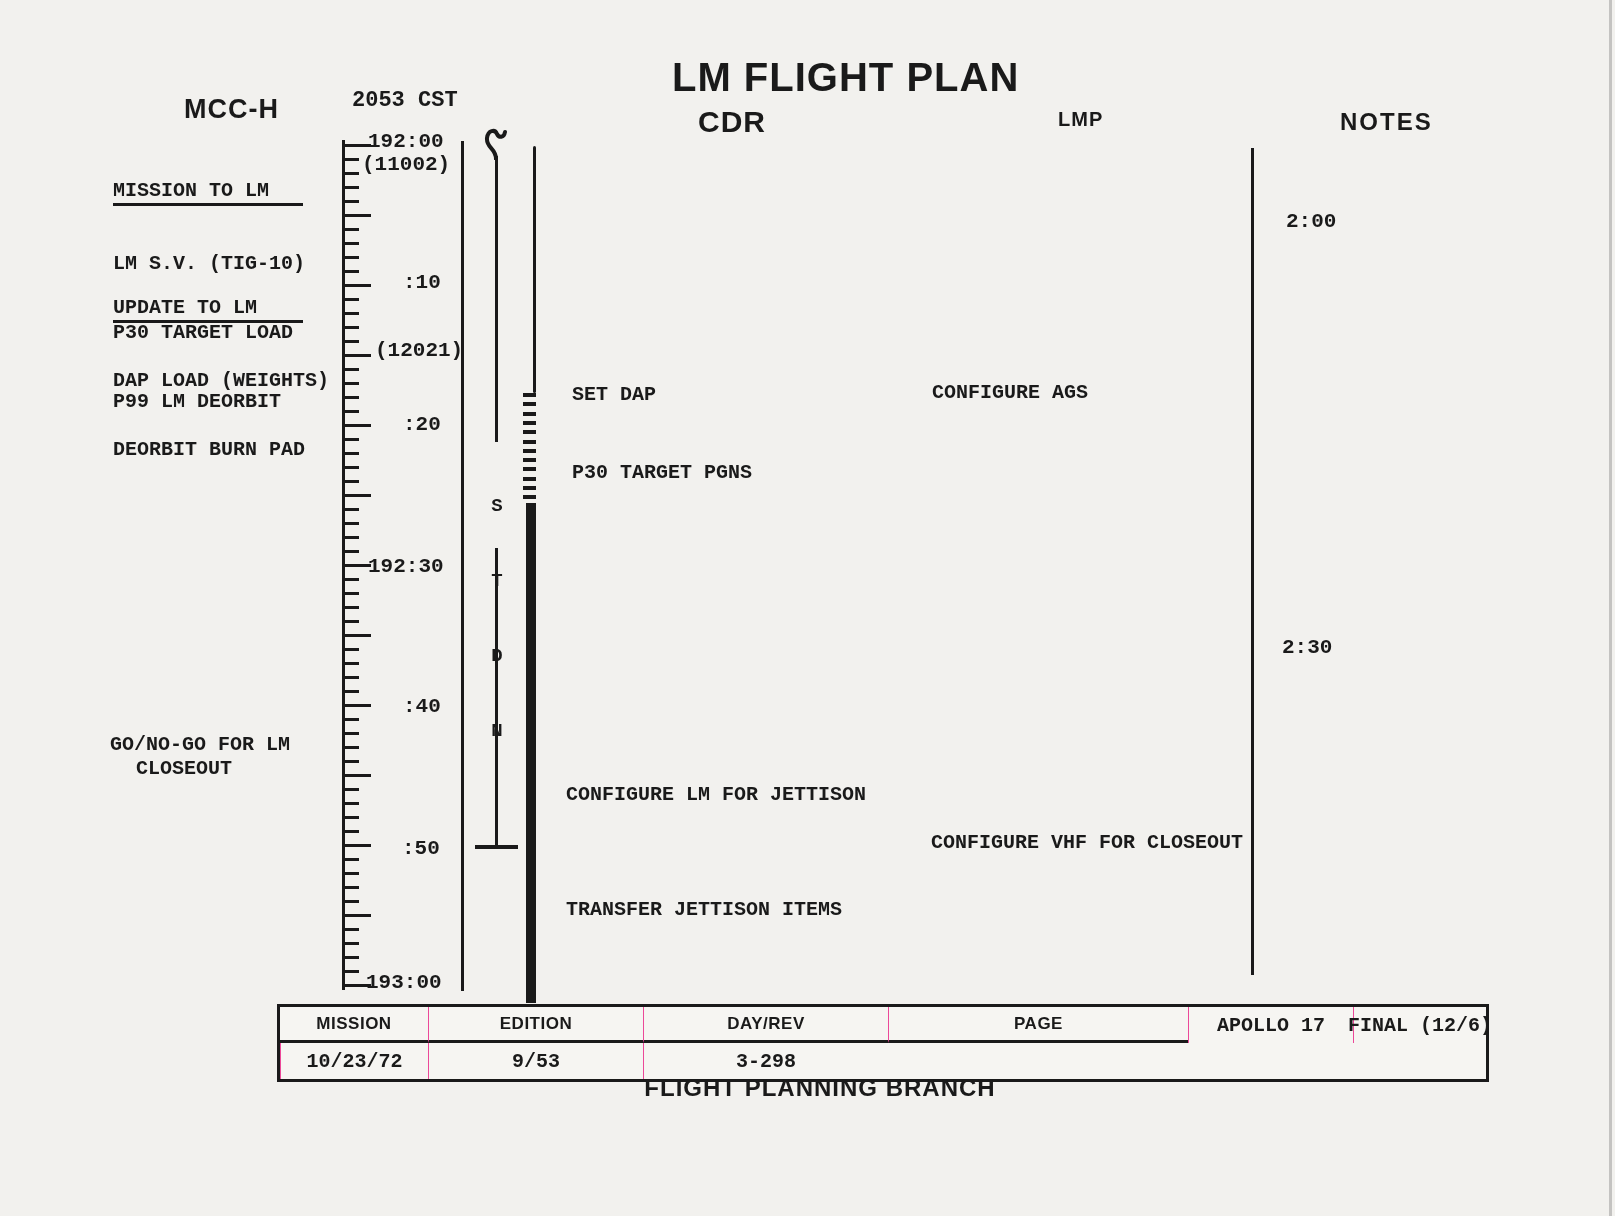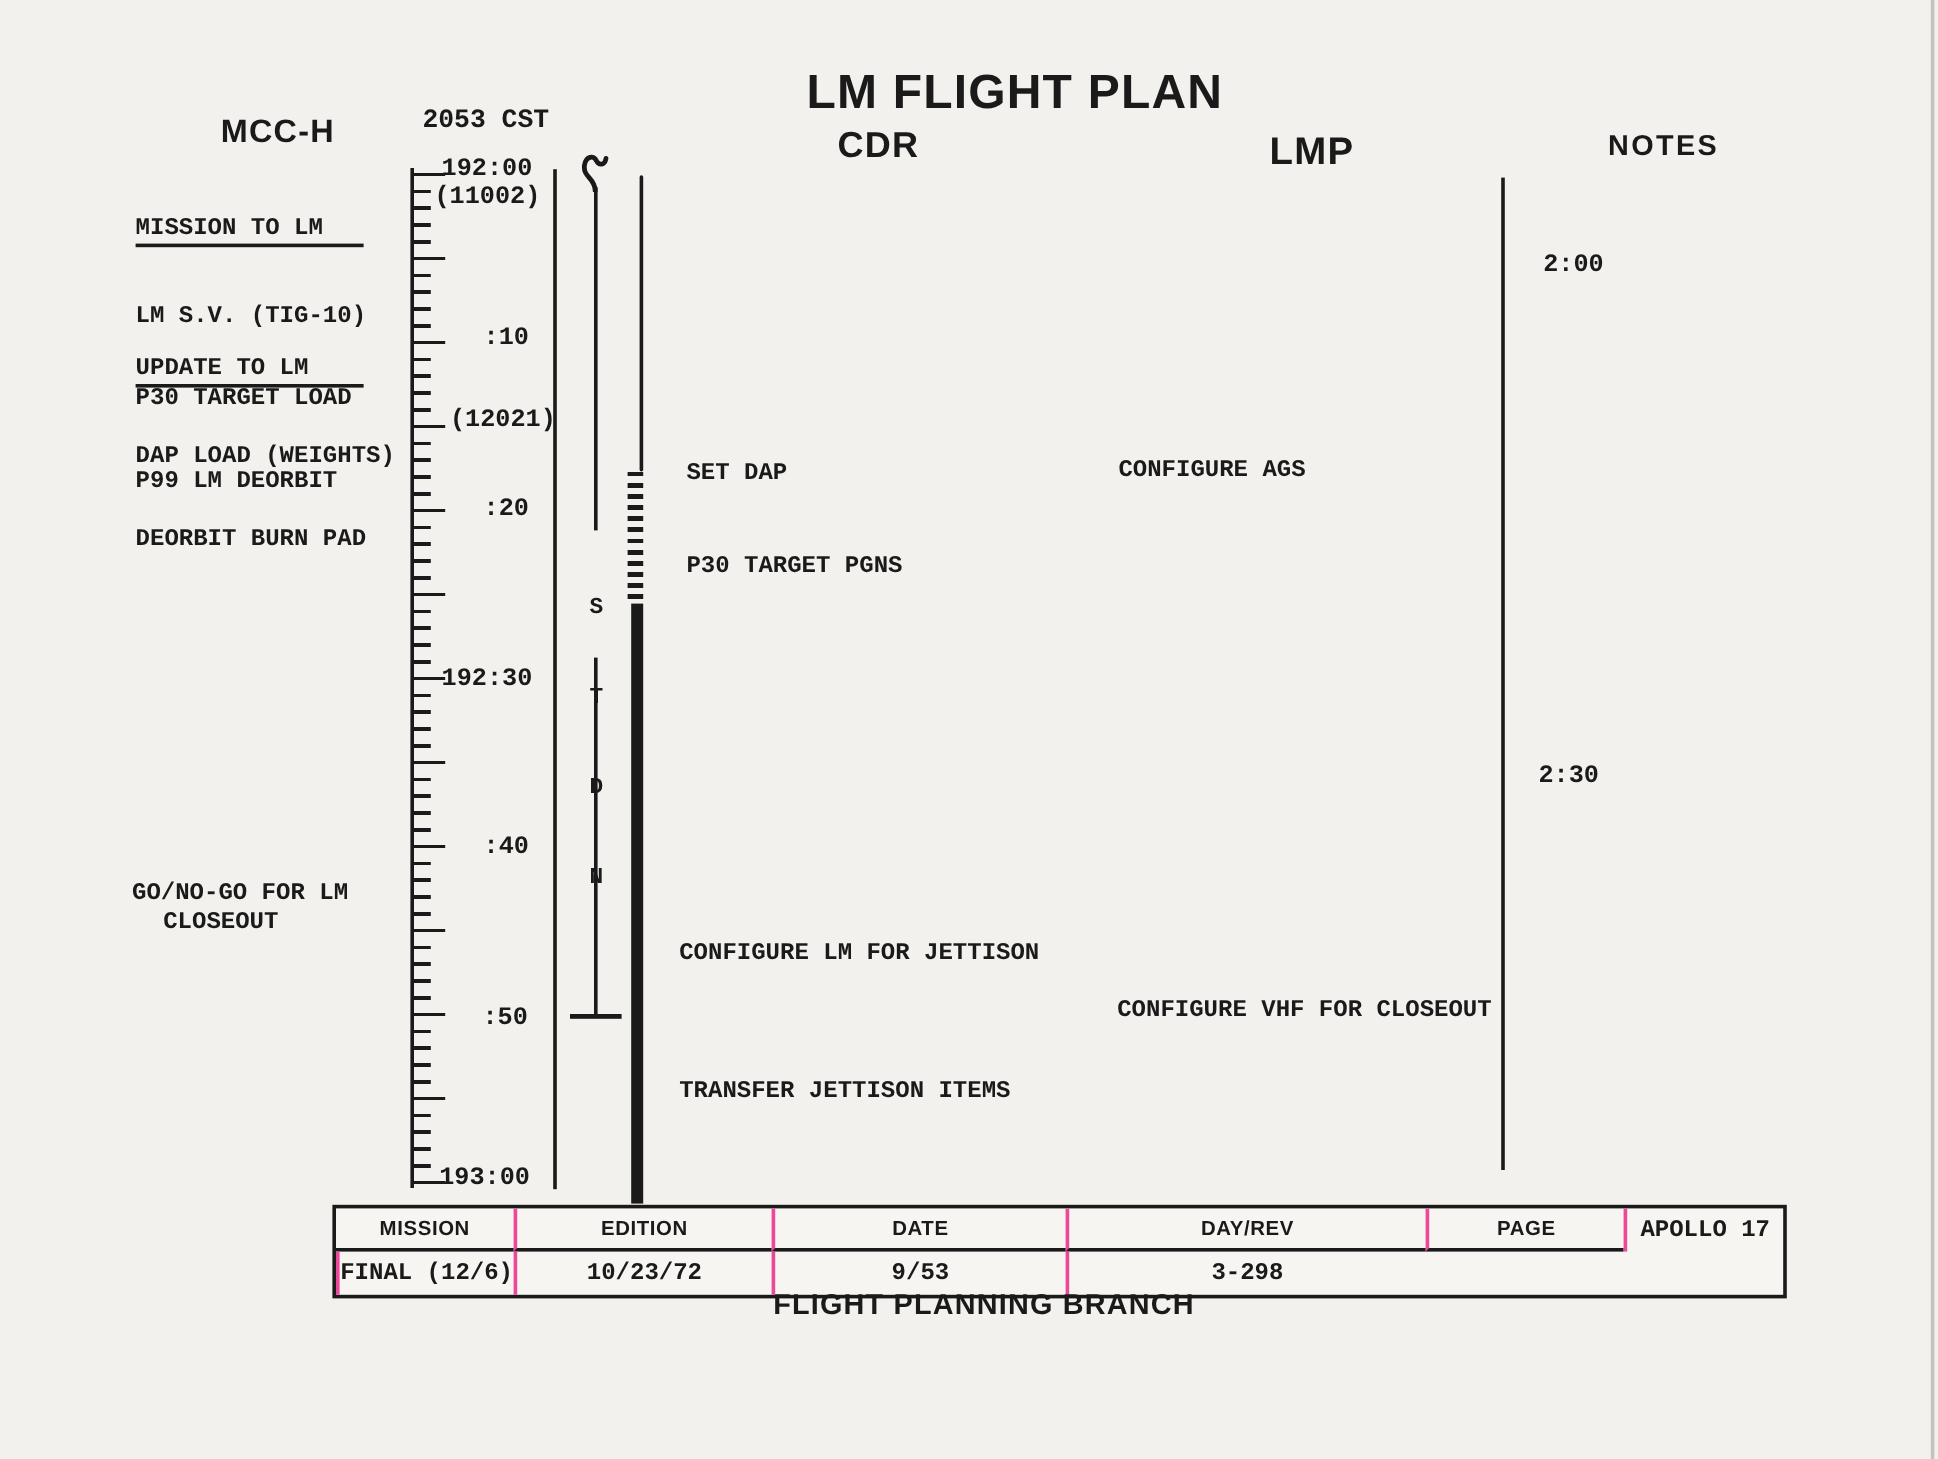--- a/index.html
+++ b/index.html
@@ -10,21 +10,21 @@
     color:#1a1a1a;
   }
   .abs{position:absolute;white-space:pre;}
   .mono{font-family:"Liberation Mono",monospace;font-weight:bold;font-size:20px;line-height:23px;}
   .sans{font-family:"Liberation Sans",sans-serif;font-weight:bold;}
   
   #page-title{left:672px;top:55px;font-size:40px;letter-spacing:1px;}
   #col-mcch{left:184px;top:94px;font-size:27px;letter-spacing:1px;}
   #clock{left:352px;top:89px;font-size:22px;}
   #col-cdr{left:698px;top:105px;font-size:30px;letter-spacing:1px;}
-  #col-lmp{left:1058px;top:108px;font-size:32px;letter-spacing:1px;}
+  #col-lmp{left:1058px;top:108px;font-size:20px;letter-spacing:1px;}
   #col-notes{left:1340px;top:108px;font-size:24px;letter-spacing:2px;}
   
   #uplink-block{left:113px;top:133px;}
   #update-block{left:113px;top:250px;}
   .blk-heading{display:inline-block;border-bottom:3px solid #1a1a1a;padding-bottom:1px;min-width:190px;}
   #gonogo-1{left:110px;top:733px;}
   #gonogo-2{left:136px;top:757px;}
   
   #ruler-line{left:342px;top:140px;width:3px;height:850px;background:#1a1a1a;}
   #ruler-ticks{
@@ -68,21 +68,21 @@
   
   #doc-table{
     left:277px;top:1004px;width:1206px;
     display:grid;
     grid-template-columns:148px 215px 245px 300px 165px 133px;
     grid-template-rows:36px 36px;
     border:3px solid #1a1a1a;
     background:#f6f5f2;
     box-sizing:content-box;
   }
-  .th,.td{display:flex;align-items:center;justify-content:center;border-left:3px solid #ec4899;box-sizing:border-box;}
+  .th,.td{display:flex;align-items:center;justify-content:center;border-left:1px solid #ec4899;box-sizing:border-box;}
   .th:first-child,.td:first-child{border-left:none;}
   .th{font-family:"Liberation Sans",sans-serif;font-weight:bold;font-size:17px;border-bottom:3px solid #1a1a1a;letter-spacing:0.5px;}
   .td{font-family:"Liberation Mono",monospace;font-weight:bold;font-size:20px;}
   #footer-caption{left:640px;top:1074px;width:360px;text-align:center;font-size:24px;letter-spacing:1px;}
   
   #edge-artifact{left:1609px;top:0;width:3px;height:1216px;background:rgba(60,60,60,0.25);}
 </style>
 </head>
 <body>
 
@@ -147,21 +147,20 @@
 <div class="abs mono" id="ev-cdr-1">CONFIGURE LM FOR JETTISON</div>
 <div class="abs mono" id="ev-cdr-2">TRANSFER JETTISON ITEMS</div>
 <div class="abs mono" id="ev-lmp-0">CONFIGURE AGS</div>
 <div class="abs mono" id="ev-lmp-1">CONFIGURE VHF FOR CLOSEOUT</div>
 <div class="abs mono" id="note-0">2:00</div>
 <div class="abs mono" id="note-1">2:30</div>
 
 <div class="abs" id="doc-table">
   <div class="th">MISSION</div>
   <div class="th">EDITION</div>
-  <div class="th">DATE</div>
   <div class="th">DAY/REV</div>
   <div class="th">PAGE</div>
   <div class="td">APOLLO 17</div>
   <div class="td">FINAL (12/6)</div>
   <div class="td">10/23/72</div>
   <div class="td">9/53</div>
   <div class="td">3-298</div>
 </div>
 <div class="abs sans" id="footer-caption">FLIGHT PLANNING BRANCH</div>
 

